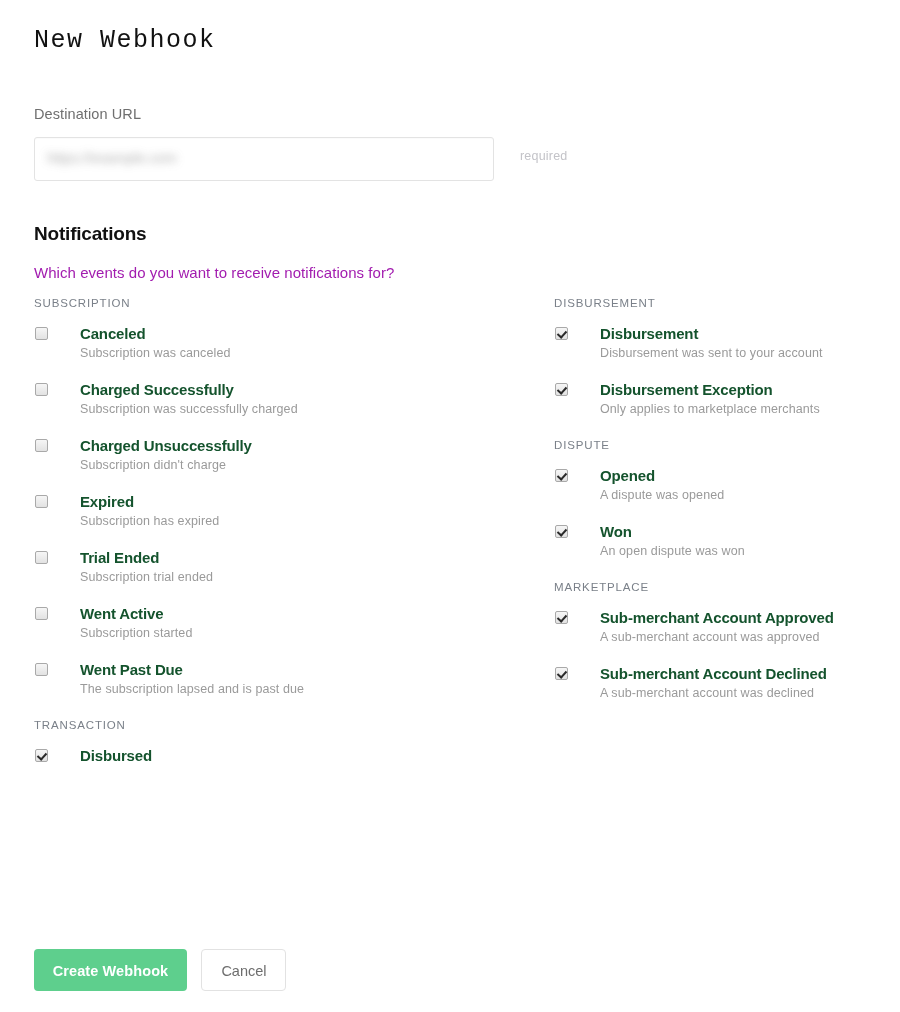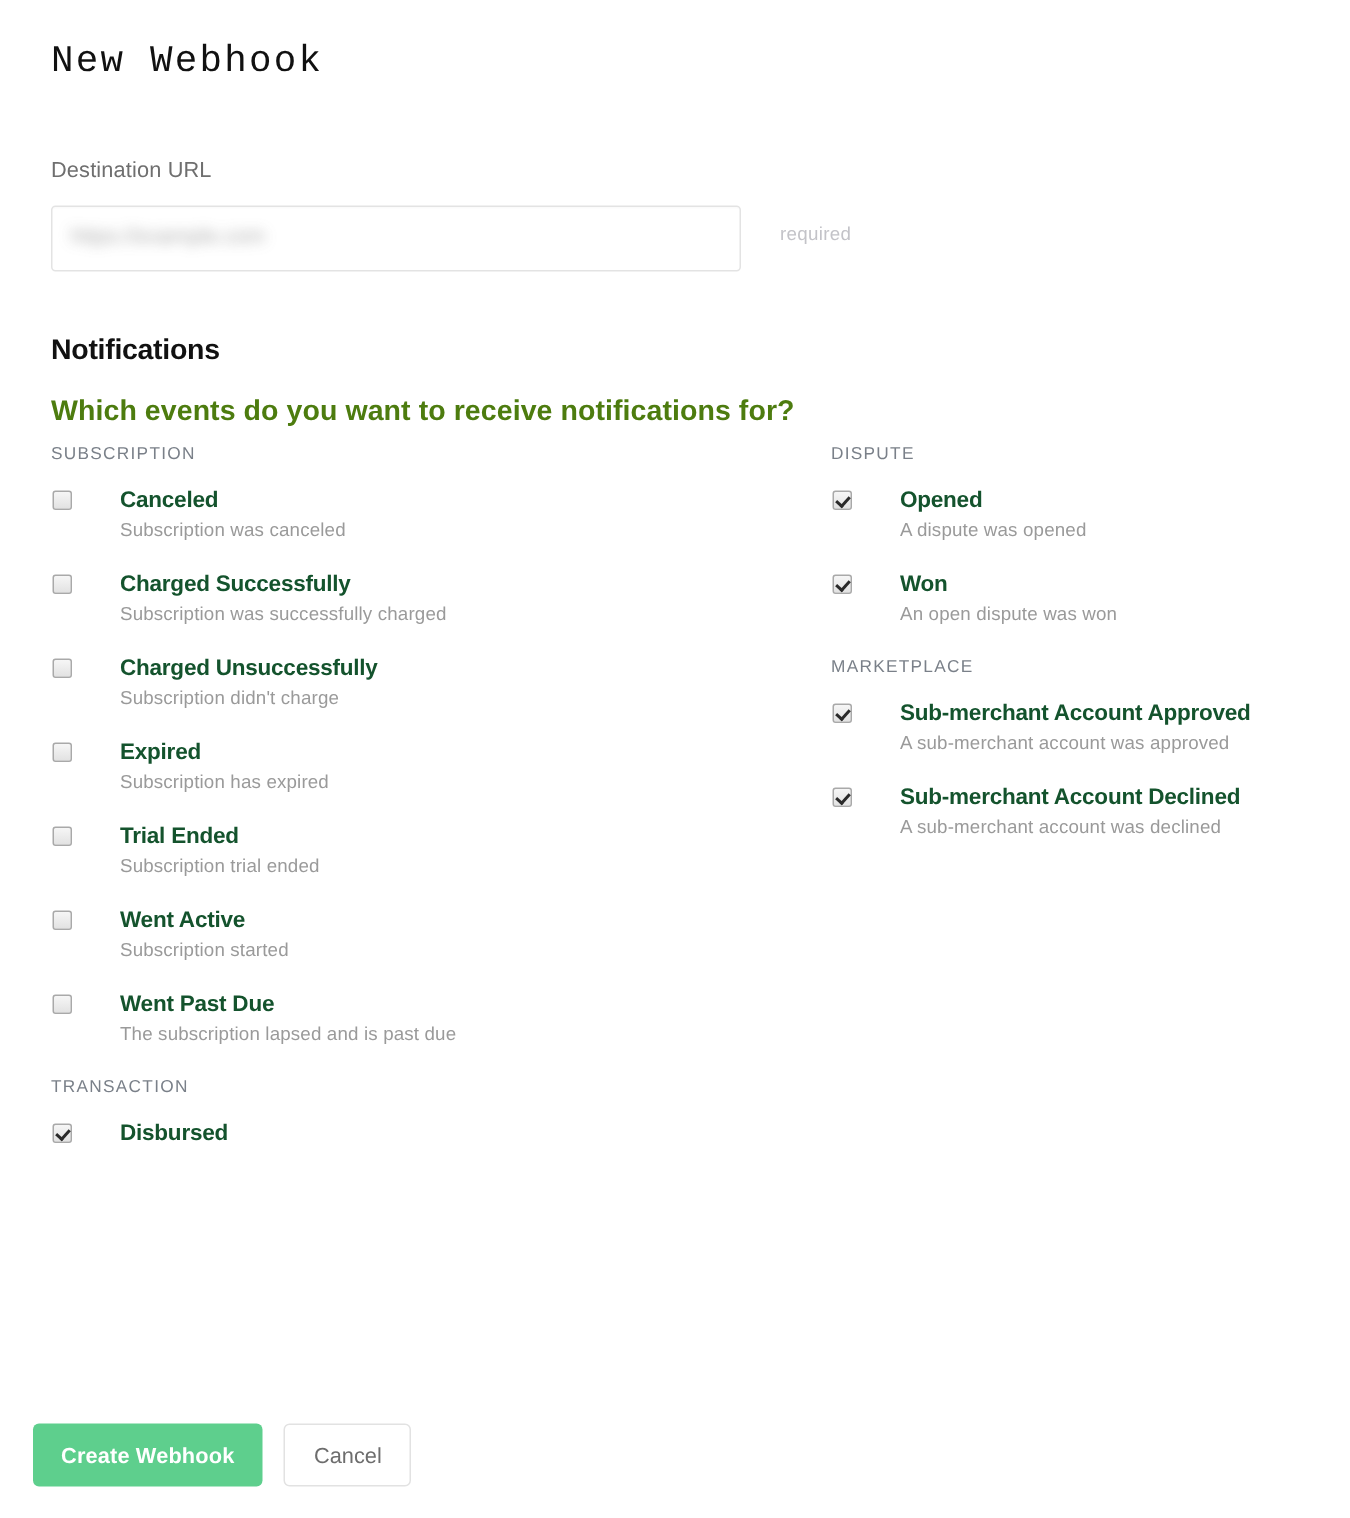--- a/index.html
+++ b/index.html
@@ -87,24 +87,23 @@
     top: 223px;
     font-size: 19px;
     font-weight: bold;
     color: #111111;
     letter-spacing: -.2px;
   }
   .section-sub {
     position: absolute;
     left: 34px;
     top: 264px;
-    font-size: 19px;
-    color: #4d7c0f;
+    font-size: 15px;
+    color: #a21caf;
     letter-spacing: .05px;
-    font-weight: bold;
   }
 
   
   .col {
     position: absolute;
     top: 296px;
   }
   .col-left  { left: 34px;  width: 470px; }
   .col-right { left: 554px; width: 330px; }
 
@@ -171,21 +170,21 @@
     font-size: 12.5px;
     color: #9a9a9a;
     letter-spacing: .1px;
     line-height: 16px;
     white-space: nowrap;
   }
 
   
   .actions {
     position: absolute;
-    left: 22px;
+    left: 34px;
     top: 949px;
     border-radius: 18px;
   }
   .btn {
     display: inline-block;
     vertical-align: top;
     box-sizing: border-box;
     border-radius: 4px;
     font-size: 14.5px;
     font-weight: bold;
@@ -273,20 +272,33 @@
       <div class="group">
         <div class="group-header">TRANSACTION</div>
         <div class="check-row last" style="min-height: 19px;">
           <span class="cb checked" role="checkbox" aria-checked="true"></span>
           <span class="row-label">Disbursed</span>
         </div>
       </div>
     </div>
   <div class="col col-right">
       <div class="group">
+        <div class="group-header">DISBURSEMENT</div>
+        <div class="check-row">
+          <span class="cb checked" role="checkbox" aria-checked="true"></span>
+          <span class="row-label">Disbursement</span>
+          <span class="row-desc">Disbursement was sent to your account</span>
+        </div>
+        <div class="check-row last">
+          <span class="cb checked" role="checkbox" aria-checked="true"></span>
+          <span class="row-label">Disbursement Exception</span>
+          <span class="row-desc">Only applies to marketplace merchants</span>
+        </div>
+      </div>
+      <div class="group">
         <div class="group-header">DISPUTE</div>
         <div class="check-row">
           <span class="cb checked" role="checkbox" aria-checked="true"></span>
           <span class="row-label">Opened</span>
           <span class="row-desc">A dispute was opened</span>
         </div>
         <div class="check-row last">
           <span class="cb checked" role="checkbox" aria-checked="true"></span>
           <span class="row-label">Won</span>
           <span class="row-desc">An open dispute was won</span>

